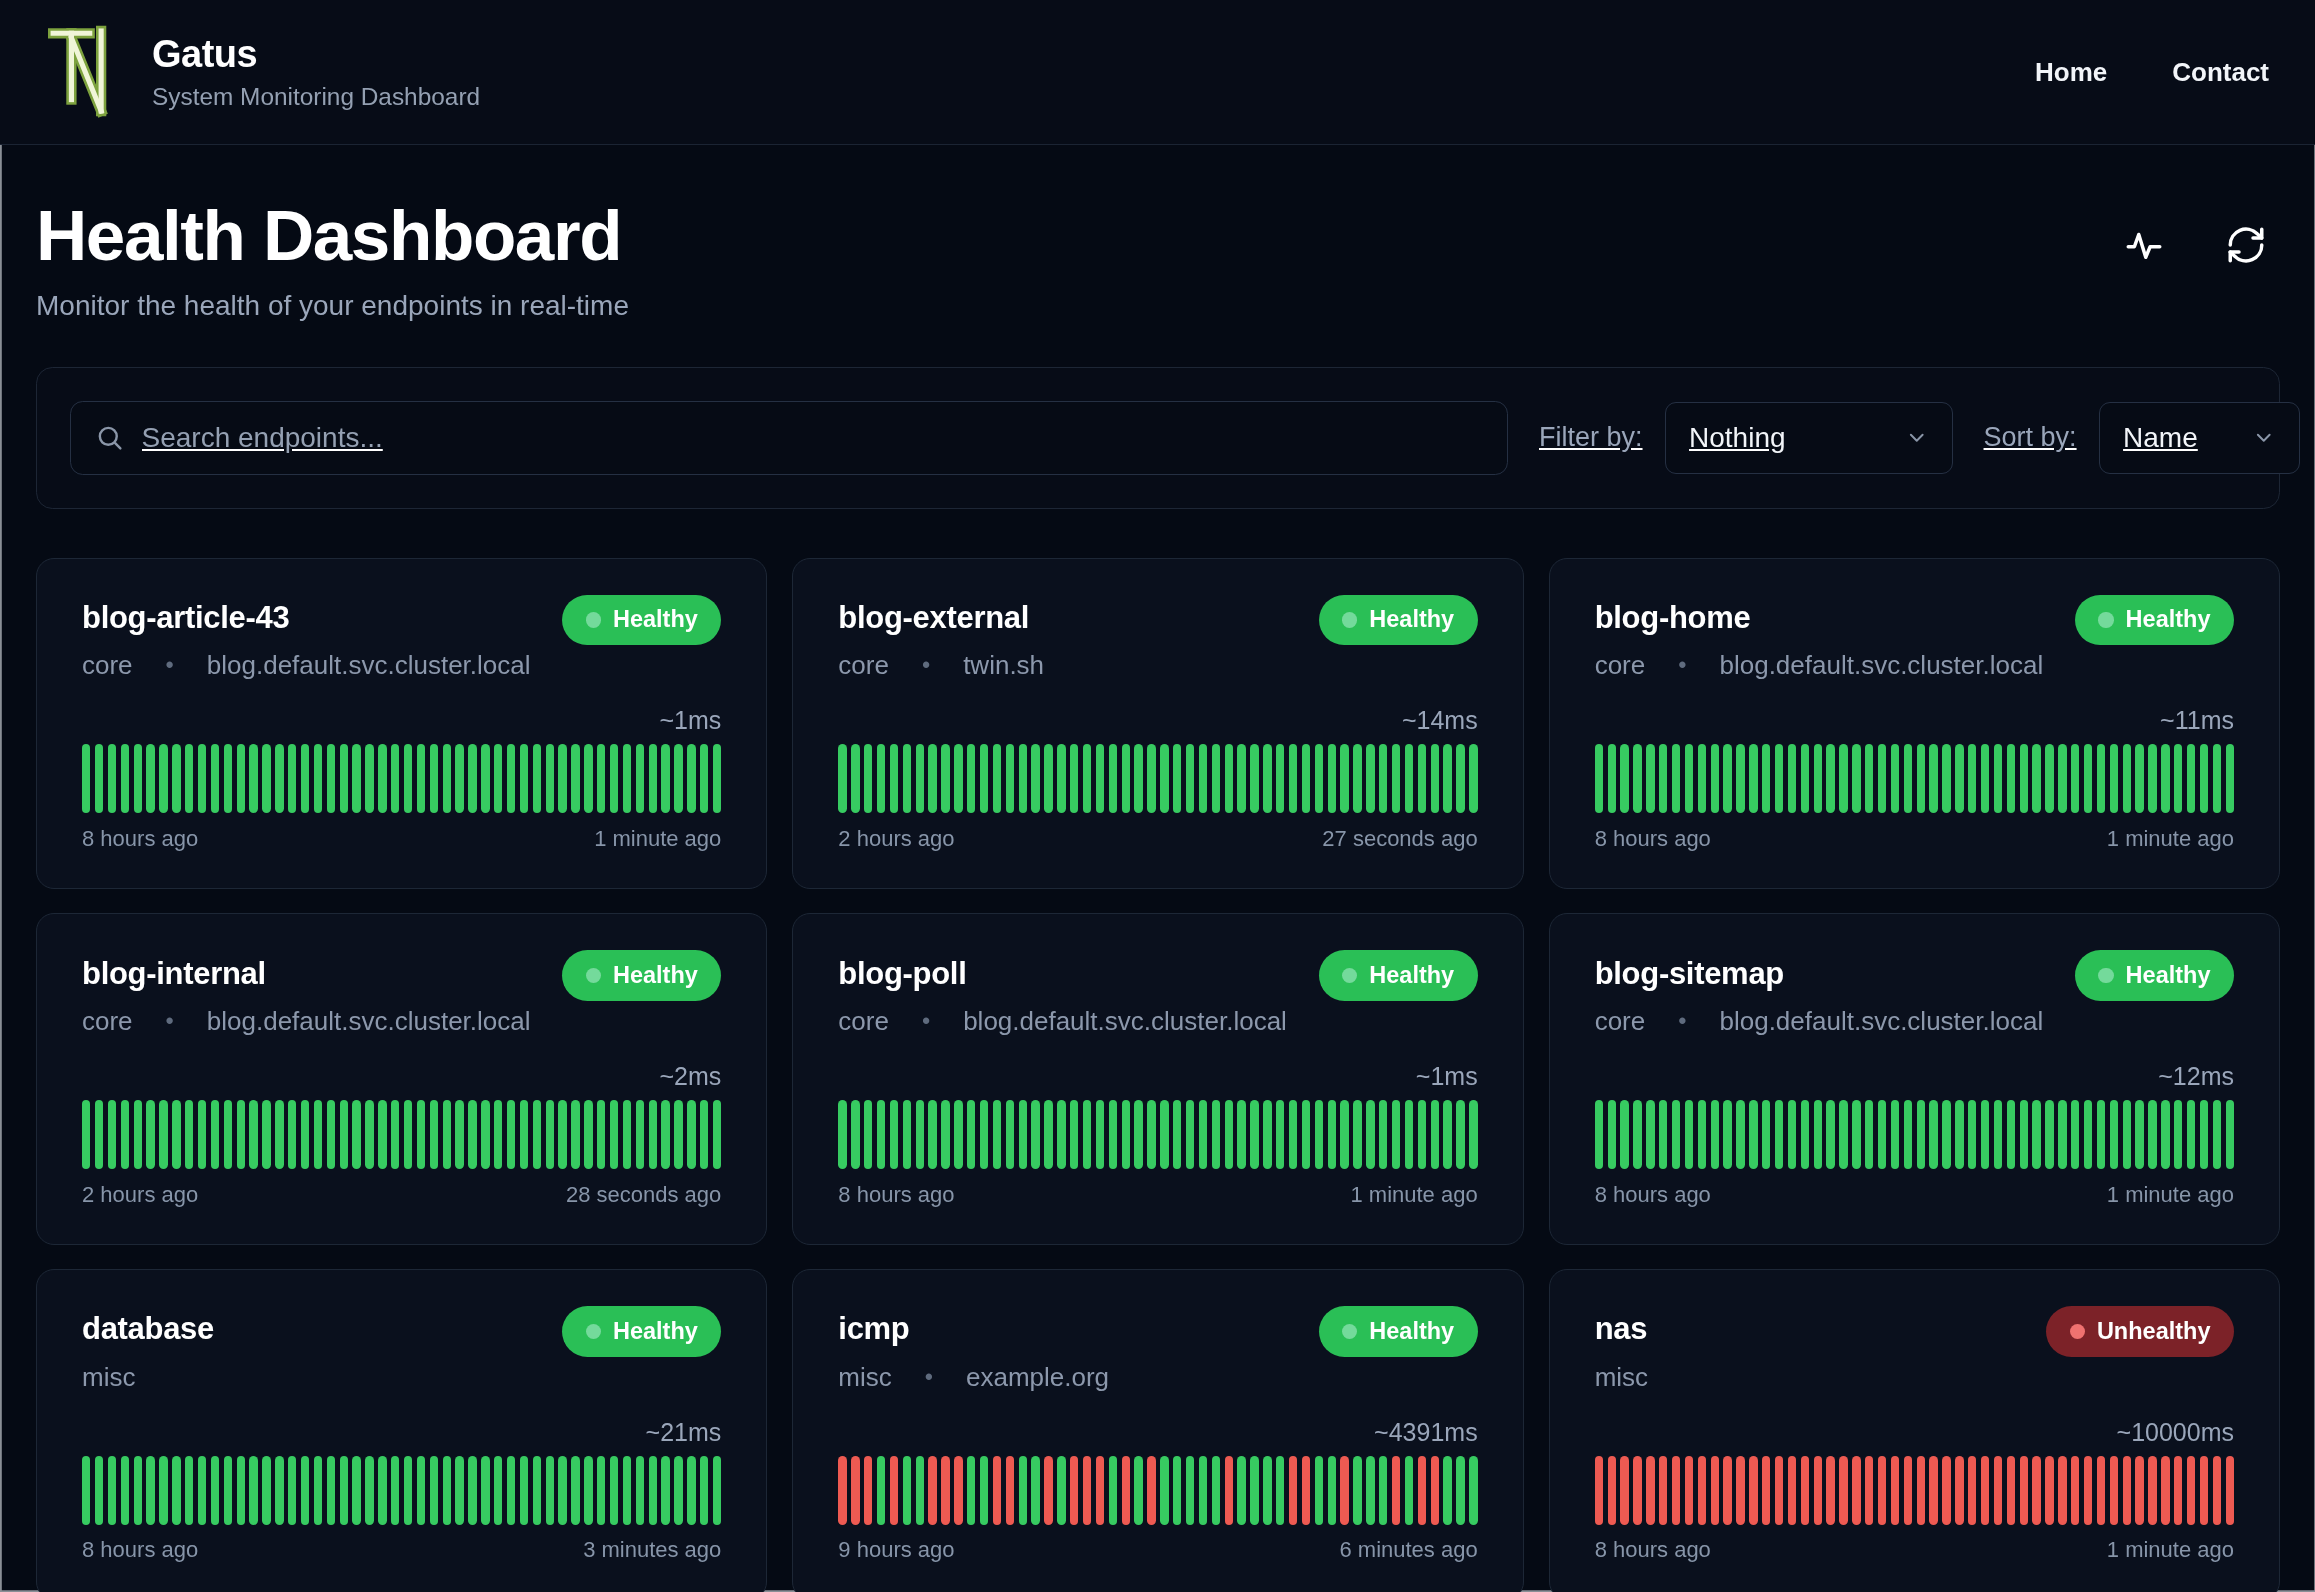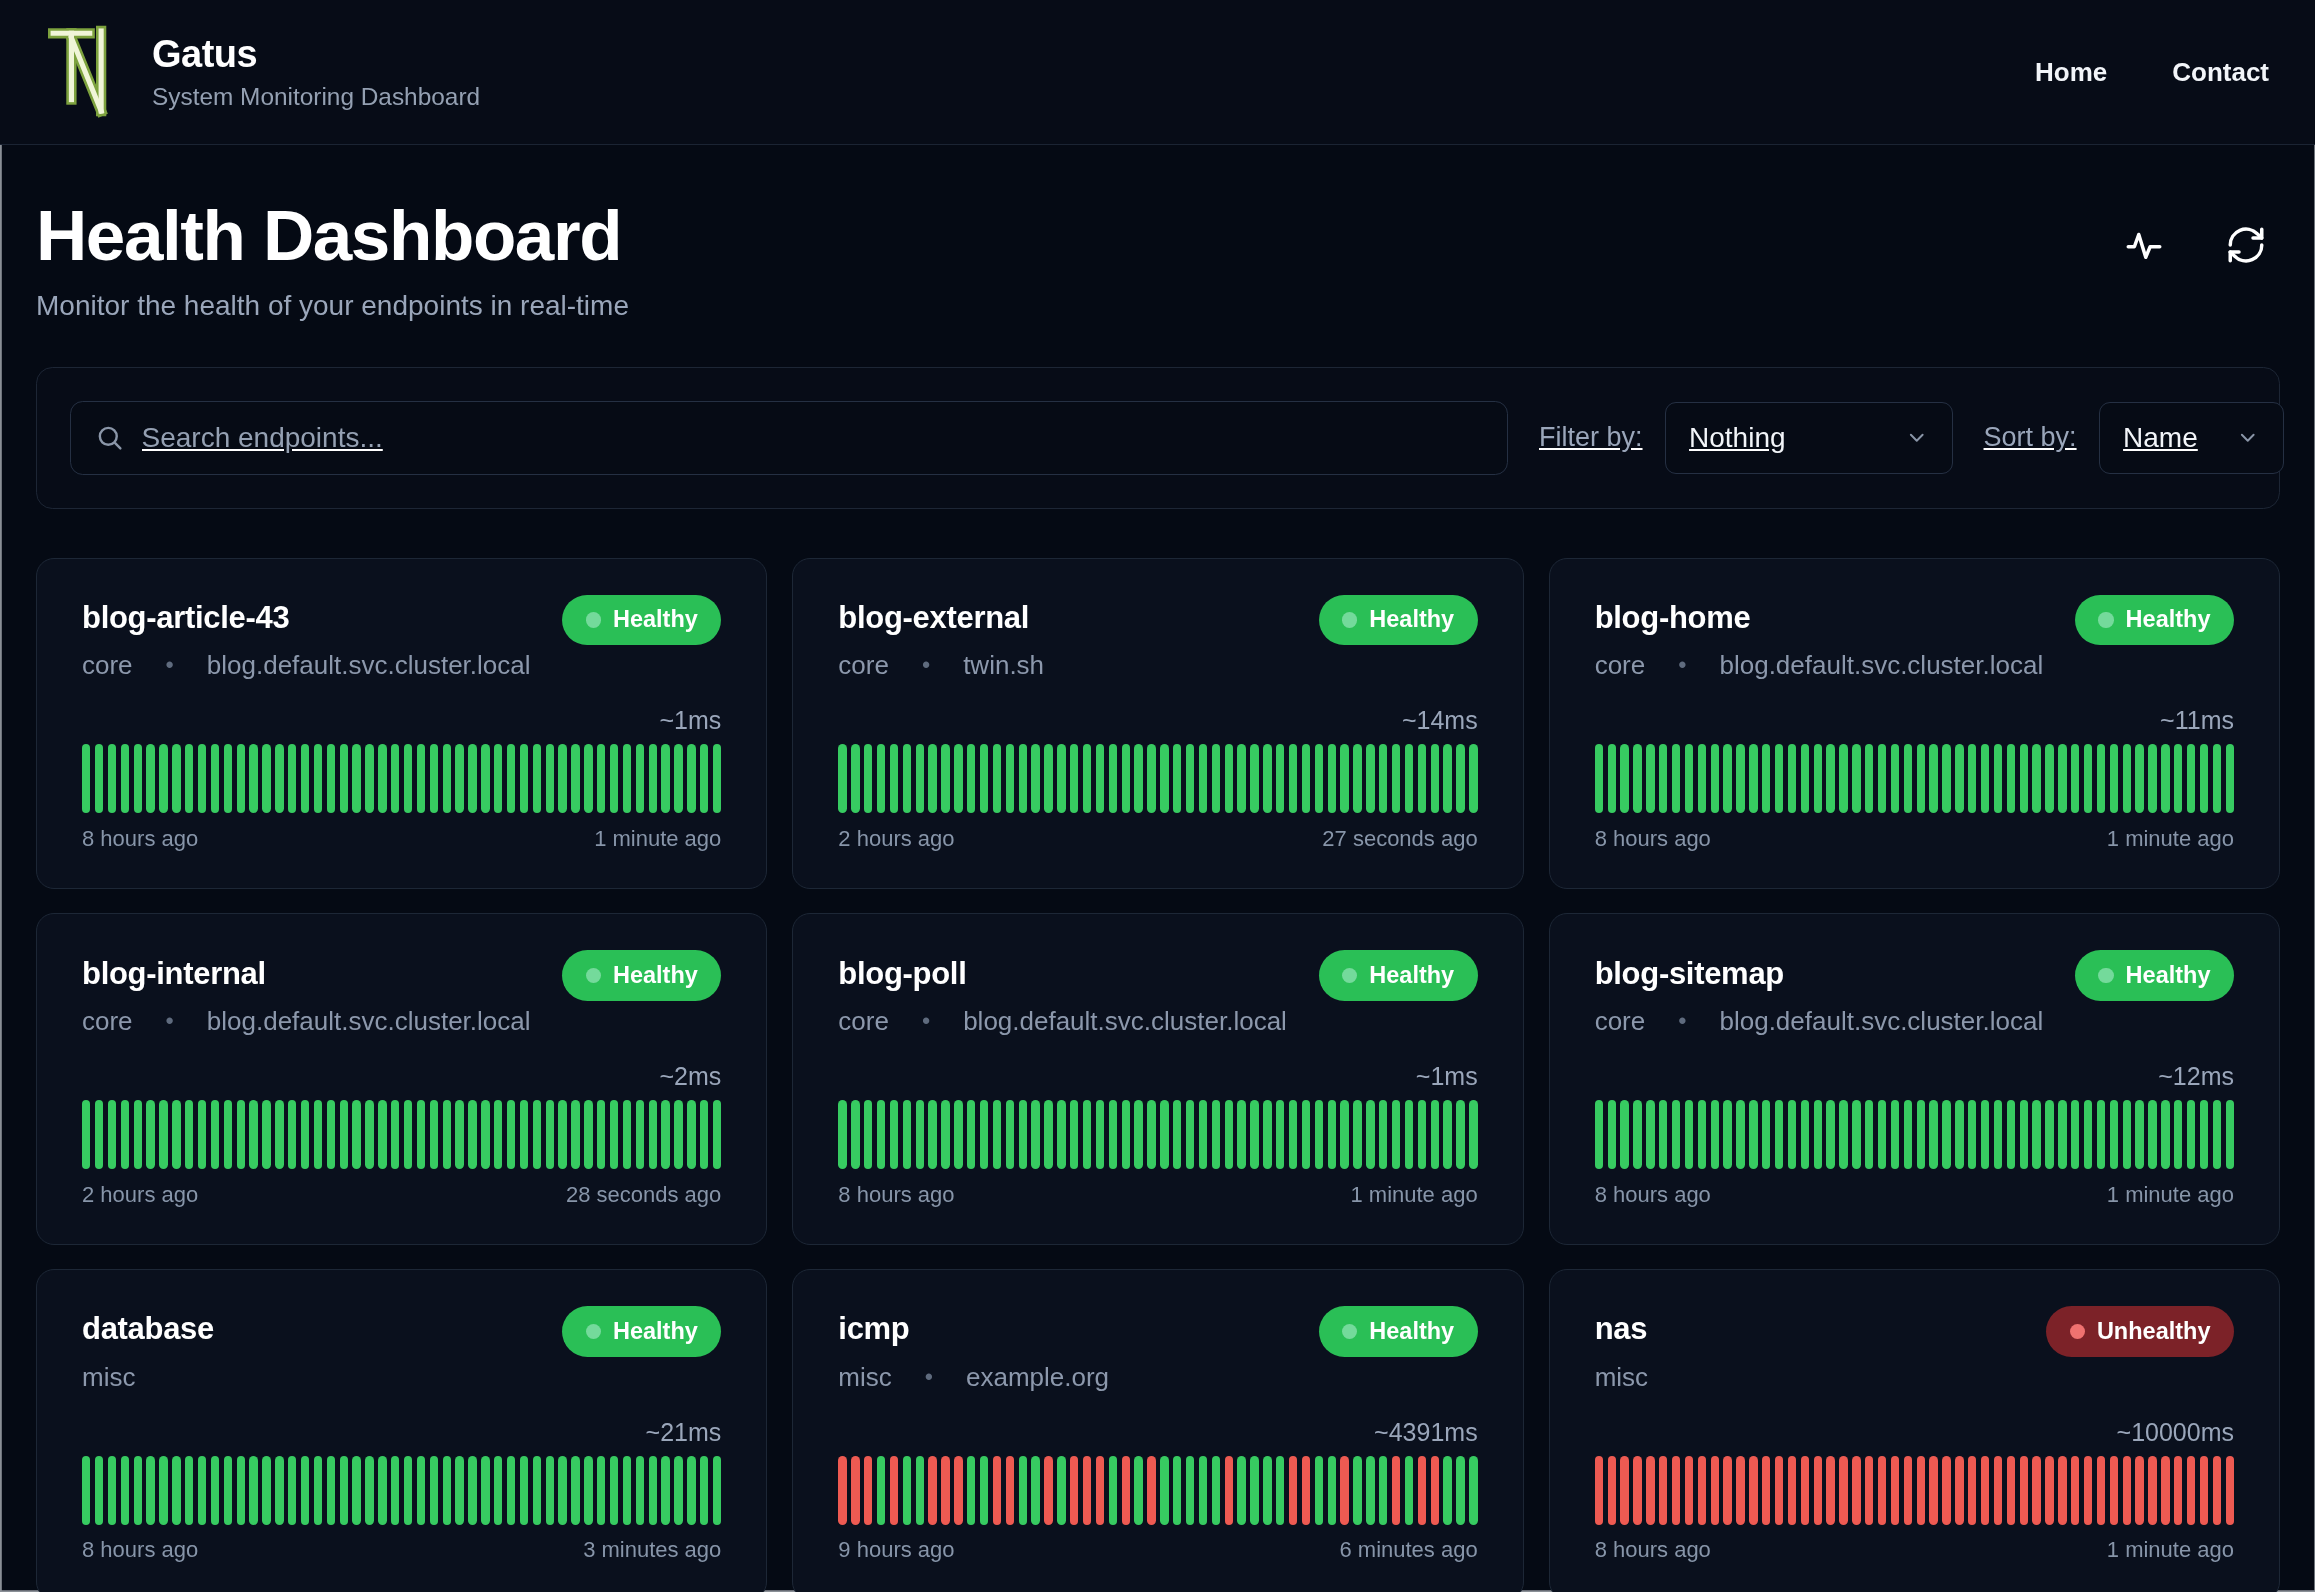--- a/index.html
+++ b/index.html
@@ -56,21 +56,21 @@
   .searchbox input::placeholder { color: #94a0b2; }
   .ctl-group { display: flex; align-items: center; gap: 22px; }
   .ctl-group.filter { margin-left: auto; }
   .ctl-label { font-size: 27px; color: #9aa6ba; white-space: nowrap; }
   .selectbox {
     height: 72px; border: 1.8px solid #253043; border-radius: 11px;
     background: #060b15; display: flex; align-items: center;
     padding: 0 23.5px; gap: 23.5px; cursor: pointer;
   }
   .selectbox.wide { width: 288px; }
-  .selectbox.narrow { width: 185px; }
+  .selectbox.narrow { width: 201px; }
   .selectbox .val { font-size: 28px; color: #f2f5f9; flex: 1; }
   .selectbox svg { width: 23.5px; height: 23.5px; color: #8a96a8; flex: none; }
 
   
   .grid {
     margin-top: 49px;
     display: grid; grid-template-columns: repeat(3, 1fr);
     gap: 24.4px 25px;
   }
   .card {

